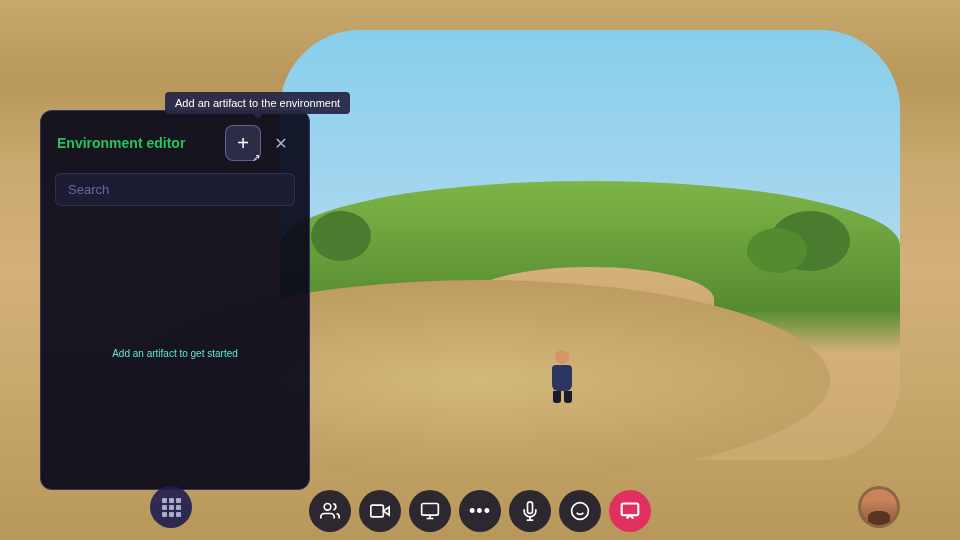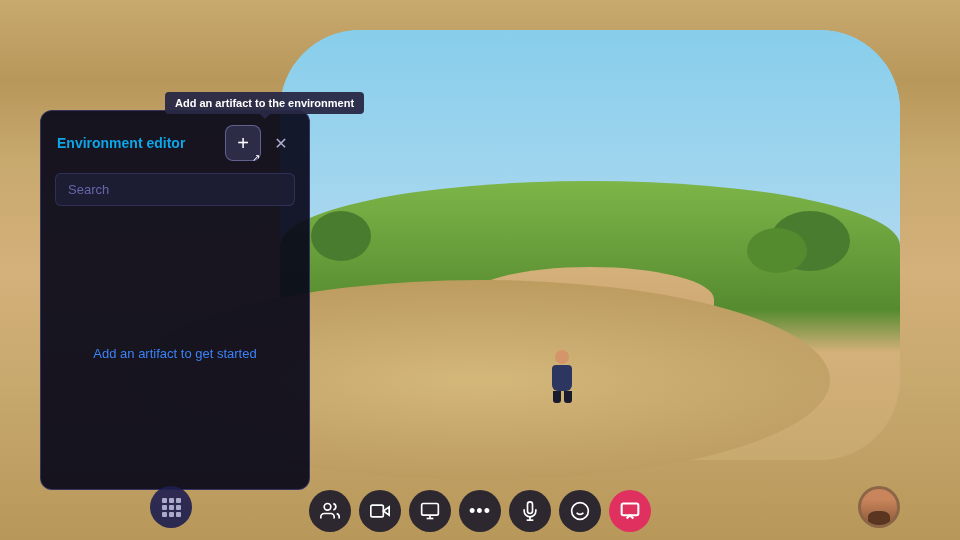--- a/index.html
+++ b/index.html
@@ -150,21 +150,21 @@
 
     .panel-header {
       display: flex;
       align-items: center;
       justify-content: space-between;
       padding: 14px 16px 12px;
       flex-shrink: 0;
     }
 
     .panel-title {
-      color: #0ea5e9;
+      color: #22c55e;
       font-size: 14px;
       font-weight: 600;
     }
 
     .panel-actions {
       display: flex;
       align-items: center;
       gap: 8px;
     }
 
@@ -229,38 +229,37 @@
     }
 
     .panel-content {
       flex: 1;
       display: flex;
       align-items: center;
       justify-content: center;
     }
 
     .empty-message {
-      color: #3b82f6;
-      font-size: 13px;
+      color: #5eead4;
+      font-size: 10px;
       text-align: right;
     }
 
     
     .tooltip {
       position: absolute;
       top: 92px;
       left: 165px;
       background: rgba(40, 40, 70, 0.95);
       color: #ffffff;
       font-size: 11px;
       padding: 5px 10px;
       border-radius: 4px;
       white-space: nowrap;
       z-index: 20;
-      font-weight: bold;
     }
 
     .tooltip::after {
       content: '';
       position: absolute;
       bottom: -5px;
       left: 50%;
       transform: translateX(-50%);
       border-left: 5px solid transparent;
       border-right: 5px solid transparent;

